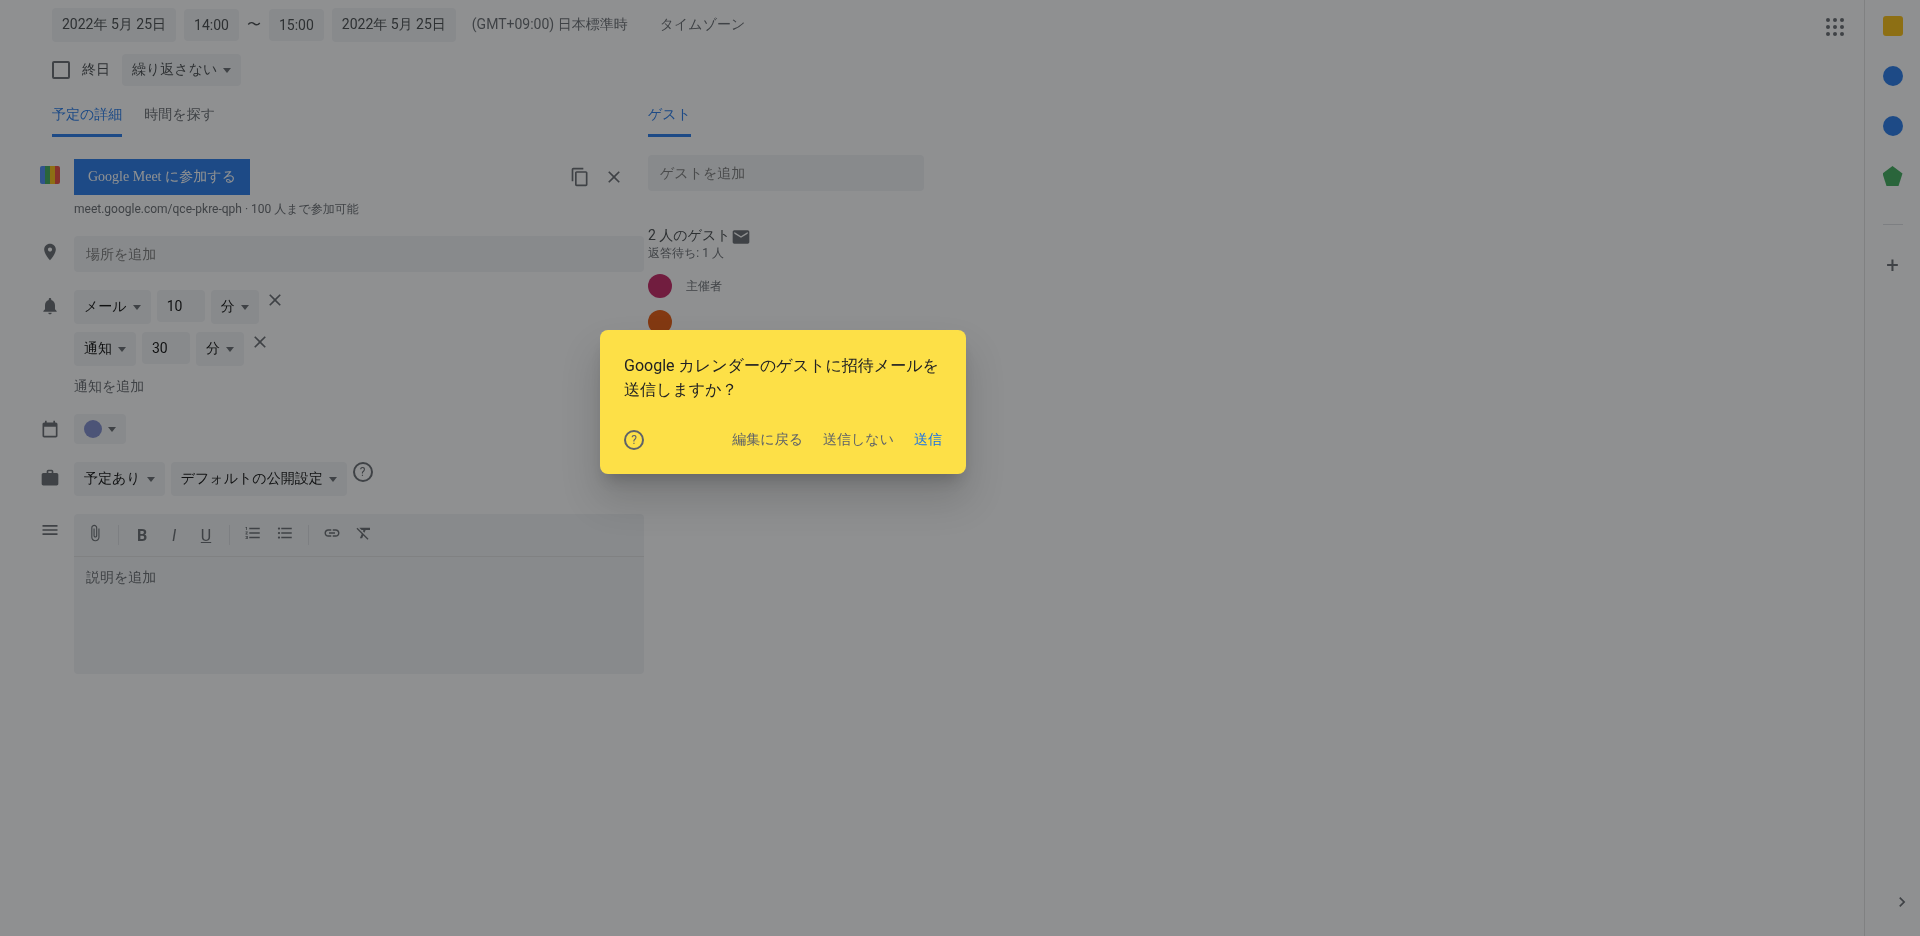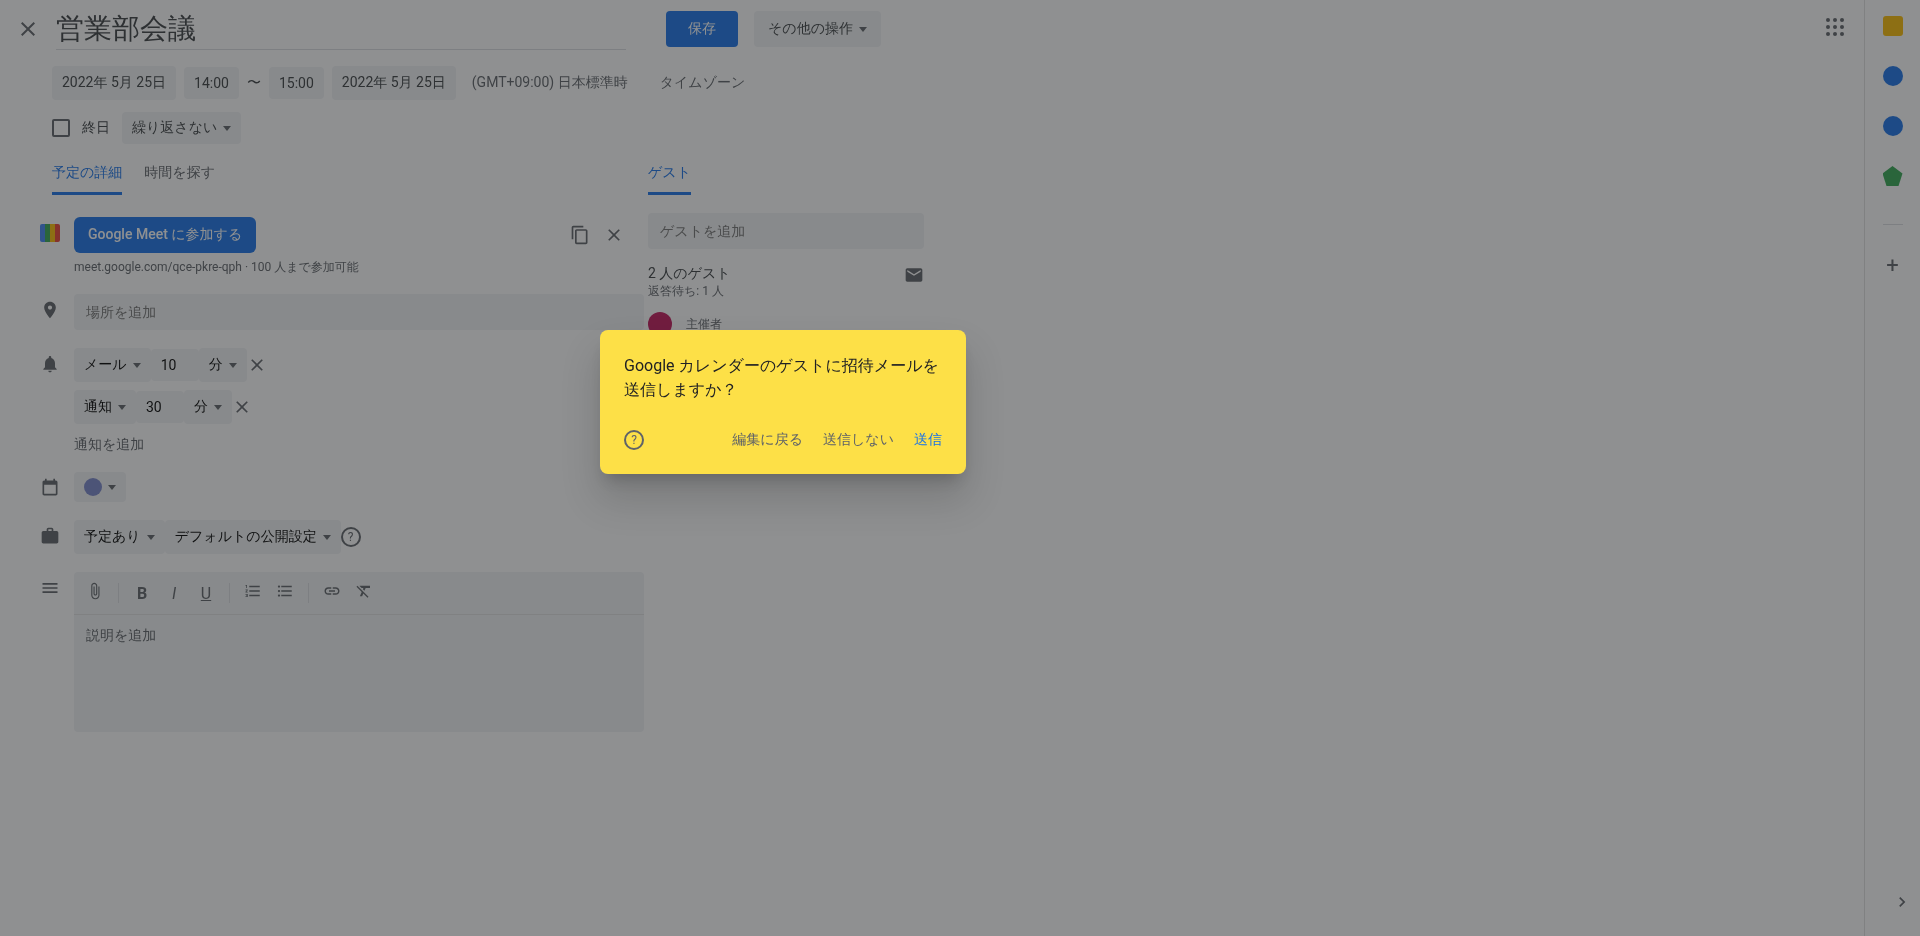--- a/index.html
+++ b/index.html
@@ -26,39 +26,39 @@
 .dropdown-arrow { width: 0; height: 0; border-left: 4px solid transparent; border-right: 4px solid transparent; border-top: 5px solid #5f6368; }
 .columns { display: flex; padding: 16px 0 0 0; }
 .left-col { width: 648px; padding-left: 20px; }
 .right-col { width: 340px; }
 .tabs { display: flex; gap: 22px; padding-left: 32px; font-size: 14px; margin-bottom: 18px; }
 .tab { color: #5f6368; padding-bottom: 10px; cursor: pointer; }
 .tab.active { color: #1a73e8; border-bottom: 3px solid #1a73e8; font-weight: 500; }
 .detail-row { display: flex; align-items: flex-start; gap: 14px; padding: 4px 0 4px 20px; margin-bottom: 10px; }
 .detail-icon { width: 20px; height: 20px; color: #5f6368; flex-shrink: 0; margin-top: 6px; display: flex; align-items: center; justify-content: center; }
 .detail-content { flex: 1; }
-.meet-btn { background: #1a73e8; color: #fff; border: none; padding: 9px 14px; border-radius: 6px; font-size: 14px; font-weight: 500; cursor: pointer; }
+.meet-btn { background: #1a73e8; color: #fff; border: none; padding: 9px 14px; border-radius: 0; font-size: 14px; font-weight: 500; cursor: pointer; font-family: Liberation Serif, serif; }
 .meet-row-top { display: flex; align-items: center; gap: 10px; position: relative; }
 .meet-actions { position: absolute; right: 24px; display: flex; gap: 14px; }
 .icon-btn { width: 20px; height: 20px; cursor: pointer; color: #5f6368; display: flex; align-items: center; justify-content: center; }
 .meet-sub { font-size: 12px; color: #5f6368; margin-top: 6px; }
 .text-input { background: #f1f3f4; border: none; padding: 10px 12px; border-radius: 4px; width: 570px; font-size: 14px; color: #c2410c; }
-.notif-row { display: flex; align-items: center; }
+.notif-row { display: flex; align-items: flex-start; gap: 6px; }
 .small-chip { background: #f1f3f4; padding: 8px 10px; border-radius: 4px; display: flex; align-items: center; gap: 6px; cursor: pointer; font-size: 14px; }
 .num-input { background: #f1f3f4; border: none; padding: 8px 10px; border-radius: 4px; width: 48px; font-size: 14px; }
 .add-notif { color: #5f6368; font-size: 14px; cursor: pointer; }
 .color-circle { width: 18px; height: 18px; border-radius: 50%; background: #7986cb; }
 .desc-area { background: #f1f3f4; border-radius: 4px; width: 570px; min-height: 160px; }
 .toolbar { display: flex; align-items: center; gap: 14px; padding: 10px 12px; border-bottom: 1px solid #e0e0e0; }
 .toolbar-sep { width: 1px; height: 20px; background: #dadce0; }
 .tb-btn { color: #5f6368; cursor: pointer; font-size: 16px; width: 18px; text-align: center; }
 .desc-placeholder { padding: 12px; color: #5f6368; font-size: 14px; }
 .guest-tab-row { display: flex; gap: 22px; font-size: 14px; margin-bottom: 18px; }
 .guest-input { background: #f1f3f4; border: none; padding: 10px 12px; border-radius: 4px; width: 276px; font-size: 14px; }
-.guest-count-row { display: flex; justify-content: space-between; align-items: flex-start; margin-top: 16px; width: 276px; }
+.guest-count-row { display: flex; justify-content: flex-start; align-items: flex-start; margin-top: 36px; width: 276px; }
 .guest-count { font-size: 14px; color: #3c4043; }
 .guest-sub { font-size: 12px; color: #5f6368; }
 .guest-item { display: flex; align-items: center; gap: 14px; margin-top: 12px; }
 .avatar { width: 24px; height: 24px; border-radius: 50%; }
 .guest-label { font-size: 12px; color: #5f6368; }
 .perm-row { display: flex; align-items: center; gap: 14px; margin-top: 10px; }
 .overlay { position: absolute; inset: 0; background: rgba(32,33,36,0.5); z-index: 10; }
 .dialog { position: absolute; top: 330px; left: 600px; width: 366px; background: #fde047; border-radius: 8px; box-shadow: 0 11px 15px -7px rgba(0,0,0,0.2), 0 24px 38px 3px rgba(0,0,0,0.14); z-index: 20; padding: 24px; }
 .dialog-title { font-size: 16px; color: #202124; line-height: 1.5; }
 .dialog-actions { display: flex; justify-content: space-between; align-items: center; margin-top: 28px; }
@@ -67,33 +67,20 @@
 .dialog-btn.primary { color: #1a73e8; }
 .help-icon { width: 20px; height: 20px; border: 2px solid #5f6368; border-radius: 50%; display: flex; align-items: center; justify-content: center; font-size: 12px; color: #5f6368; cursor: pointer; }
 .meet-logo { width: 22px; height: 18px; background: linear-gradient(90deg, #4285f4 25%, #34a853 25% 50%, #fbbc04 50% 75%, #ea4335 75%); border-radius: 2px; position: relative; }
 .expand-chevron { position: absolute; right: 8px; bottom: 20px; color: #5f6368; cursor: pointer; }
 svg { width: 100%; height: 100%; }
 </style>
 </head>
 <body>
 
 <div class="main-area">
-  <div class="header-row">
-    <div class="close-btn">
-      <svg viewBox="0 0 24 24">
-          <path d="M19 6.41L17.59 5 12 10.59 6.41 5 5 6.41 10.59 12 5 17.59 6.41 19 12 13.41 17.59 19 19 17.59 13.41 12z" fill="currentColor"></path>
-        </svg>
-    </div>
-    <input class="title-input" value="営業部会議" style="">
-    <button class="save-btn">保存</button>
-    <button class="more-actions">
-      <span>その他の操作</span>
-      <span class="dropdown-arrow"></span>
-    </button>
-  </div>
 
   <div class="datetime-row">
     <span class="chip">2022年 5月 25日</span>
     <span class="chip">14:00</span>
     <span>〜</span>
     <span class="chip">15:00</span>
     <span class="chip">2022年 5月 25日</span>
     <span class="tz-label">(GMT+09:00) 日本標準時</span>
     <span class="tz-link">タイムゾーン</span>
   </div>

